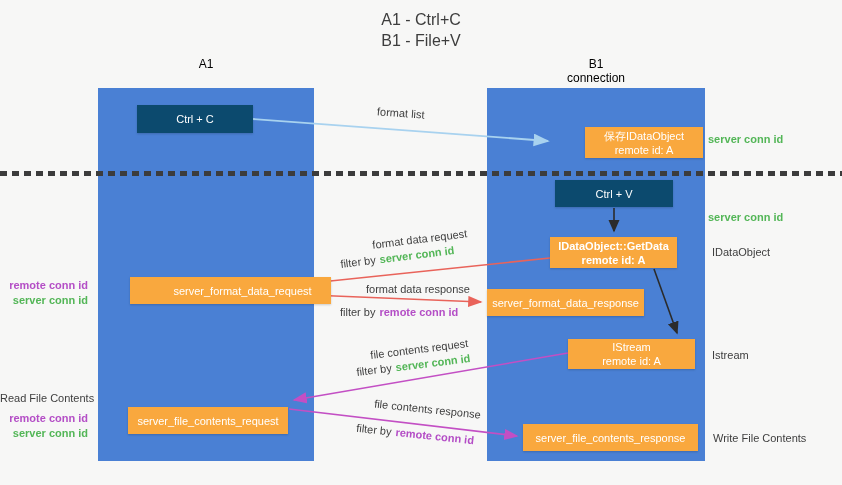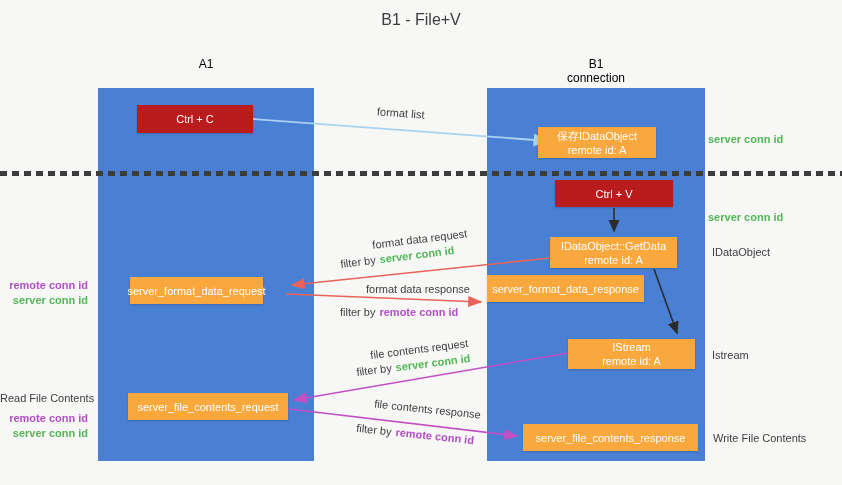--- a/index.html
+++ b/index.html
@@ -21,40 +21,41 @@
   .lane-right{left:487px;top:88px;width:218px;height:373px;}
   
   .dotted{left:0;top:171px;width:842px;height:5px;z-index:2;
     background:repeating-linear-gradient(90deg,#3c3c3c 0 7px,transparent 7px 12px);}
   
   .arrows{left:0;top:0;z-index:3;}
   
   .node{z-index:4;display:flex;flex-direction:column;align-items:center;justify-content:center;
     color:#ffffff;font-size:11px;line-height:14px;text-align:center;
     box-shadow:0 1px 2px rgba(0,0,0,.18);}
-  .green{background:#b91c1c;}
+  .green{background:#0c4a6e;}
   .orange{background:#f9a83e;}
   
   .edge-label{z-index:5;font-size:11px;color:#3f3f3f;white-space:nowrap;}
   .rot-up{transform:rotate(-7deg);}
   .rot-dn{transform:rotate(6deg);}
   .rot-sl{transform:rotate(4deg);}
   .conn-green{color:#53b657;font-weight:bold;}
   .conn-purple{color:#b44ec6;font-weight:bold;}
   .filter span + span{margin-left:4px;}
   
   .side{z-index:5;font-size:11px;white-space:nowrap;}
   .side.plain{color:#3e3e3e;}
   .side-group{z-index:5;font-size:11px;line-height:15px;text-align:right;white-space:nowrap;}
 </style>
 </head>
 <body>
 
 <div class="abs title">
   <div class="inner">
+    <div>A1 - Ctrl+C</div>
     <div>B1 - File+V</div>
   </div>
 </div>
 
 <div class="abs lane-header" style="left:98px;top:57px;width:216px;">
   <div>A1</div>
 </div>
 <div class="abs lane-header" style="left:487px;top:57px;width:218px;">
   <div>B1</div>
   <div>connection</div>
@@ -85,42 +86,42 @@
   <line x1="654" y1="269" x2="677" y2="333" stroke="#2b2b2b" stroke-width="1.6" marker-end="url(#m-blk)"></line>
   <line x1="550" y1="258" x2="292" y2="285" stroke="#e9635a" stroke-width="1.6" marker-end="url(#m-red)"></line>
   <line x1="286" y1="294" x2="481" y2="302" stroke="#e9635a" stroke-width="1.6" marker-end="url(#m-red)"></line>
   <line x1="568" y1="353" x2="294" y2="400" stroke="#c34fc4" stroke-width="1.6" marker-end="url(#m-mag)"></line>
   <line x1="289" y1="409" x2="517" y2="436" stroke="#c34fc4" stroke-width="1.6" marker-end="url(#m-mag)"></line>
 </svg>
 
 <div class="abs node green" style="left:137px;top:105px;width:116px;height:28px;">
   <span>Ctrl + C</span>
 </div>
-<div class="abs node orange" style="left:538px;top:127px;width:118px;height:31px;">
+<div class="abs node orange" style="left:585px;top:127px;width:118px;height:31px;">
   <span>保存IDataObject</span>
   <span>remote id: A</span>
 </div>
 <div class="abs node green" style="left:555px;top:180px;width:118px;height:27px;">
   <span>Ctrl + V</span>
 </div>
-<div class="abs node orange" style="left:550px;top:237px;width:127px;height:31px;">
+<div class="abs node orange" style="left:550px;top:237px;width:127px;height:31px;font-weight:bold;">
   <span>IDataObject::GetData</span>
   <span>remote id: A</span>
 </div>
-<div class="abs node orange" style="left:130px;top:277px;width:133px;height:27px;">
+<div class="abs node orange" style="left:130px;top:277px;width:177px;height:27px;padding-left:24px;">
   <span>server_format_data_request</span>
 </div>
-<div class="abs node orange" style="left:487px;top:275px;width:157px;height:27px;">
+<div class="abs node orange" style="left:487px;top:289px;width:157px;height:27px;">
   <span>server_format_data_response</span>
 </div>
 <div class="abs node orange" style="left:568px;top:339px;width:127px;height:30px;">
   <span>IStream</span>
   <span>remote id: A</span>
 </div>
-<div class="abs node orange" style="left:128px;top:393px;width:160px;height:27px;text-align:center;">
+<div class="abs node orange" style="left:128px;top:407px;width:160px;height:27px;text-align:center;">
   <span>server_file_contents_request</span>
 </div>
 <div class="abs node orange" style="left:523px;top:424px;width:175px;height:27px;">
   <span>server_file_contents_response</span>
 </div>
 
 <div class="abs edge-label rot-sl" style="left:377px;top:107px;">format list</div>
 
 <div class="abs edge-label rot-up" style="left:372px;top:233px;">format data request</div>
 <div class="abs edge-label rot-up filter" style="left:340px;top:251px;">

